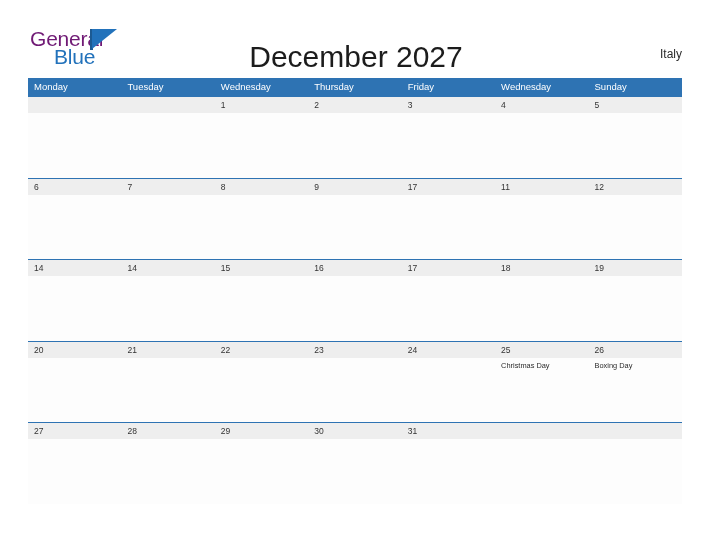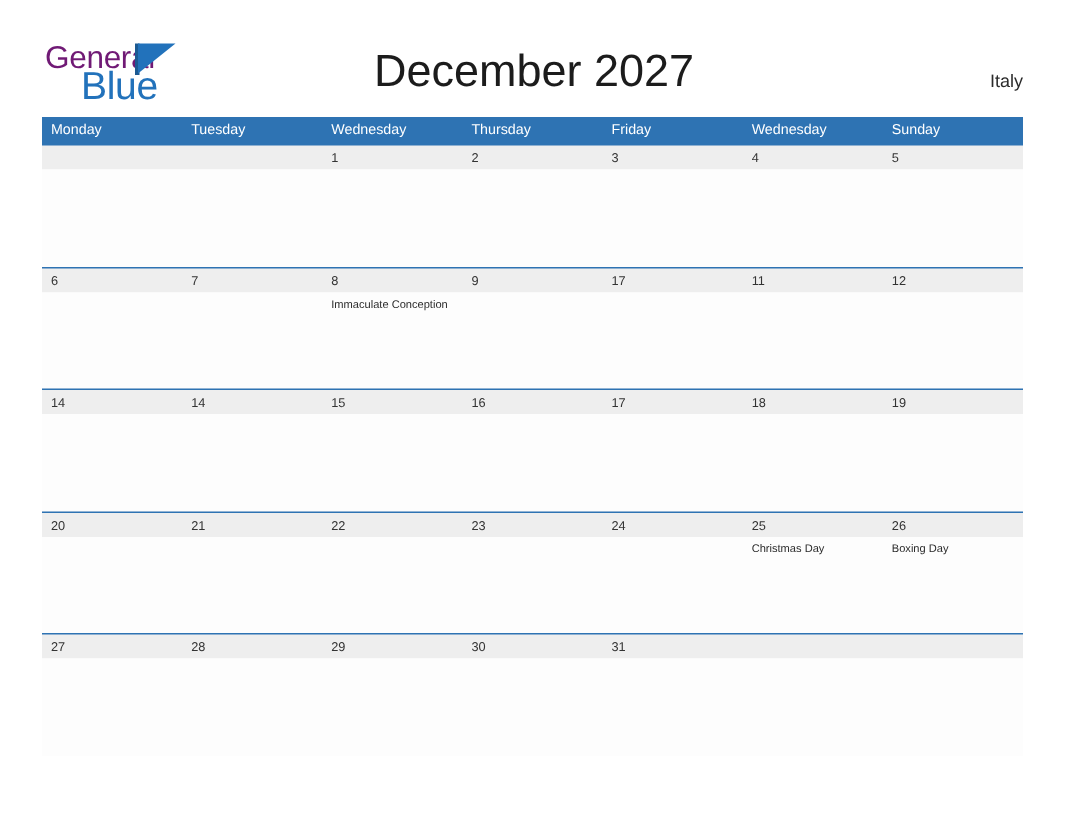--- a/index.html
+++ b/index.html
@@ -35,21 +35,21 @@
     font-size: 21px;
     letter-spacing: -0.2px;
     color: #701a75;
     font-family: "Liberation Sans", sans-serif;
     line-height: 22px;
   }
   .logo-blue {
     position: absolute;
     left: 24px;
     top: 18px;
-    font-size: 26px;
+    font-size: 21px;
     letter-spacing: -0.2px;
     color: #2272bb;
     font-family: "Liberation Sans", sans-serif;
     line-height: 22px;
   }
   .logo-tri {
     position: absolute;
     left: 62px;
     top: 1px;
     width: 0;
@@ -63,21 +63,21 @@
     top: 1px;
     width: 3px;
     height: 21px;
     background: #1c5a92;
   }
 
   .month-title {
     position: absolute;
     left: 0;
     right: 0;
-    top: 31px;
+    top: 40px;
     text-align: center;
     font-size: 30px;
     font-weight: normal;
     color: #1c1c1c;
     letter-spacing: 0px;
   }
 
   .country {
     position: absolute;
     right: 30px;
@@ -221,23 +221,20 @@
       <div class="date-cell">12</div>
     </div>
     <div class="week-body">
       <div class="event-cell">
           <div class="event-text"></div>
         </div>
       <div class="event-cell">
           <div class="event-text"></div>
         </div>
       <div class="event-cell">
-          <div class="event-text">Immaculate Conception</div>
-        </div>
-      <div class="event-cell">
           <div class="event-text"></div>
         </div>
       <div class="event-cell">
           <div class="event-text"></div>
         </div>
       <div class="event-cell">
           <div class="event-text"></div>
         </div>
       <div class="event-cell">
           <div class="event-text"></div>

